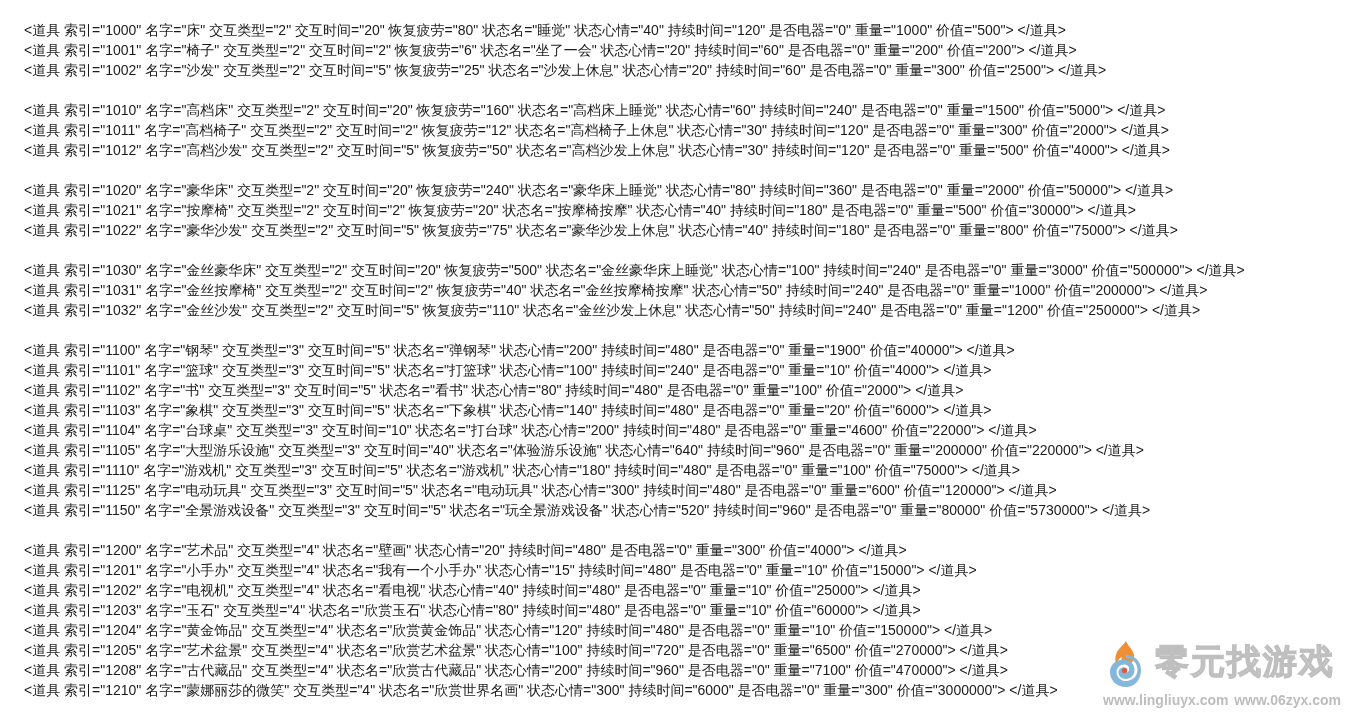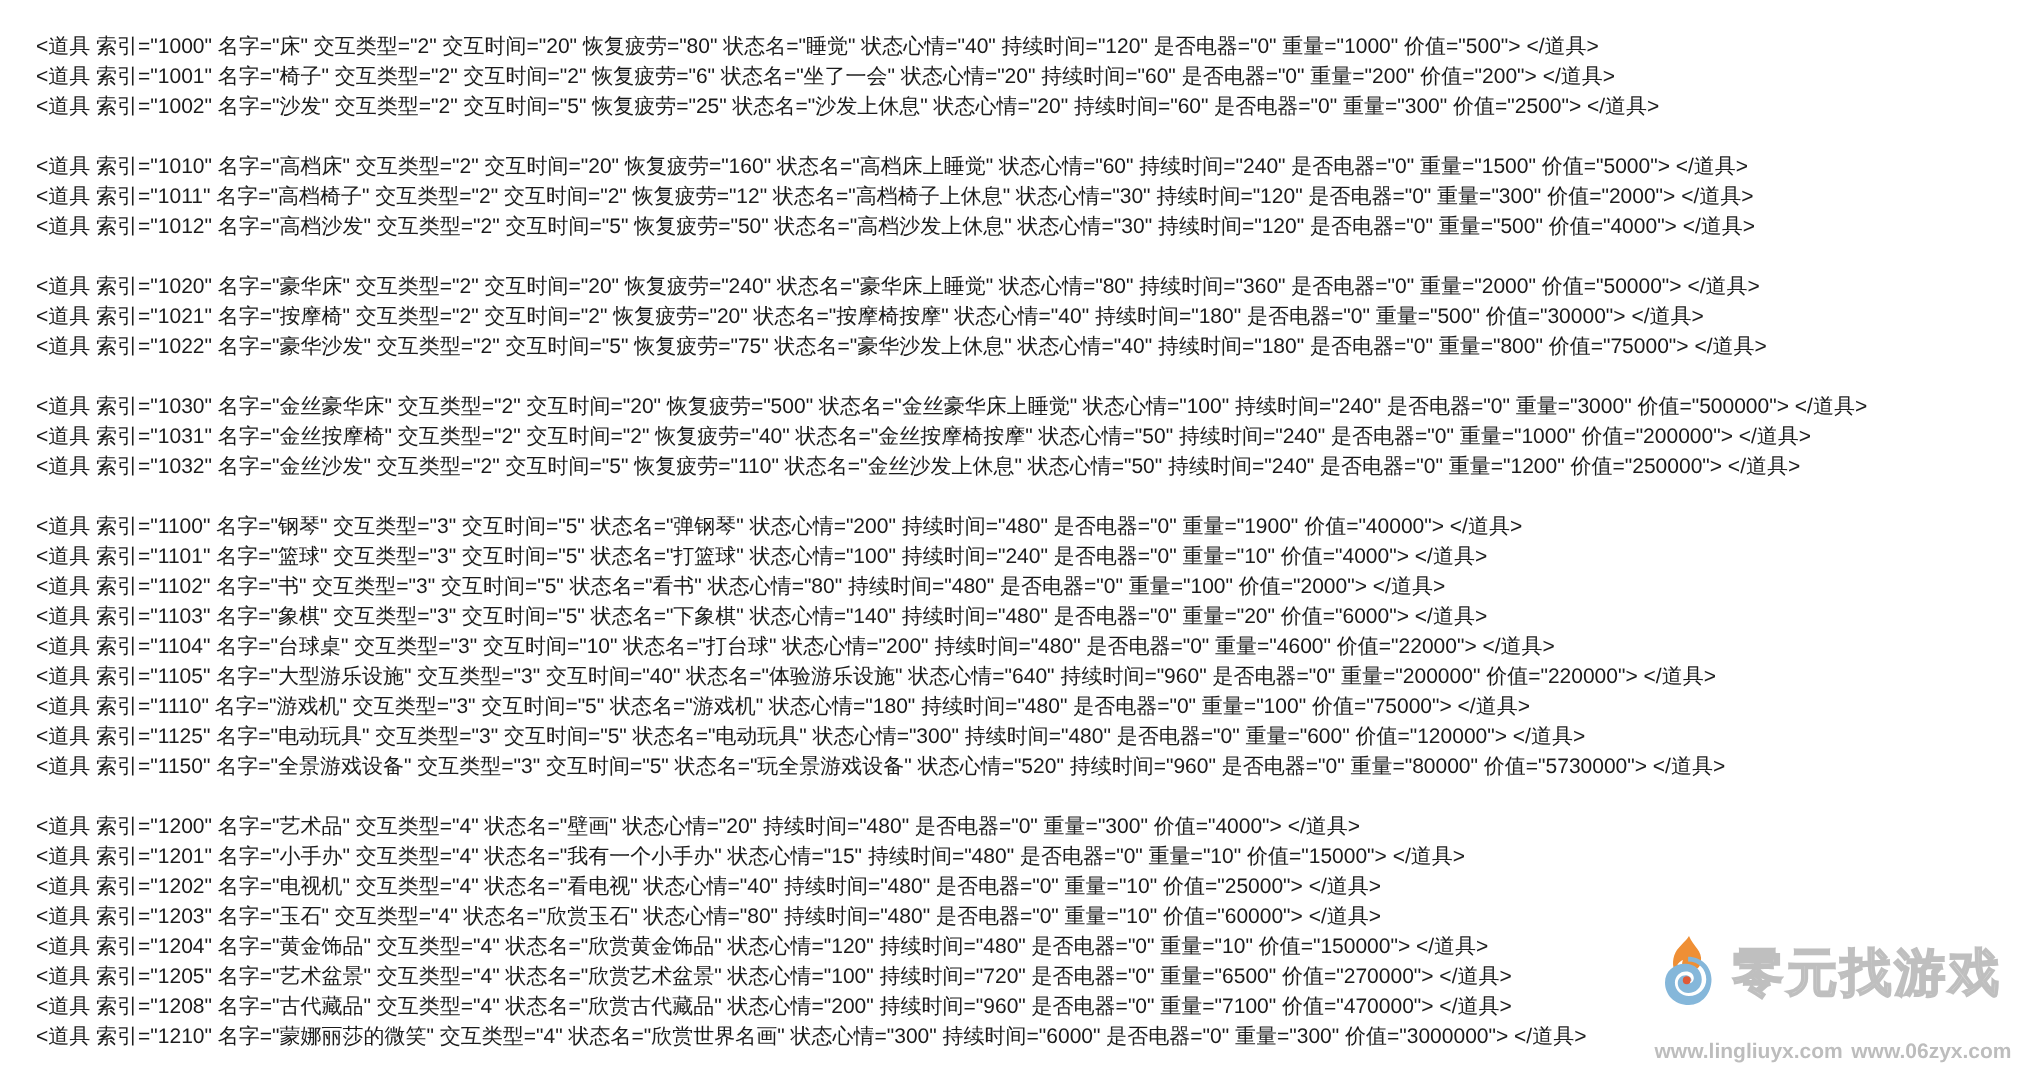--- a/index.html
+++ b/index.html
@@ -29,35 +29,35 @@
   }
   .watermark {
     position: absolute;
     right: 6px;
     bottom: 4px;
     width: 238px;
     user-select: none;
   }
   .wm-top {
     display: flex;
-    align-items: flex-end;
+    align-items: flex-start;
     gap: 6px;
   }
   .wm-brand {
     font-size: 34px;
     font-weight: bold;
     letter-spacing: 2px;
     color: #dcdcdc;
     -webkit-text-stroke: 1.2px #bfbfbf;
     white-space: nowrap;
   }
   .wm-urls {
     display: flex;
     justify-content: space-between;
-    margin-top: 20px;
+    margin-top: 3px;
     font-size: 14px;
     font-weight: bold;
     color: #bdbdbd;
     white-space: nowrap;
   }
   .wm-logo {
     width: 46px;
     height: 50px;
     flex: 0 0 auto;
   }

